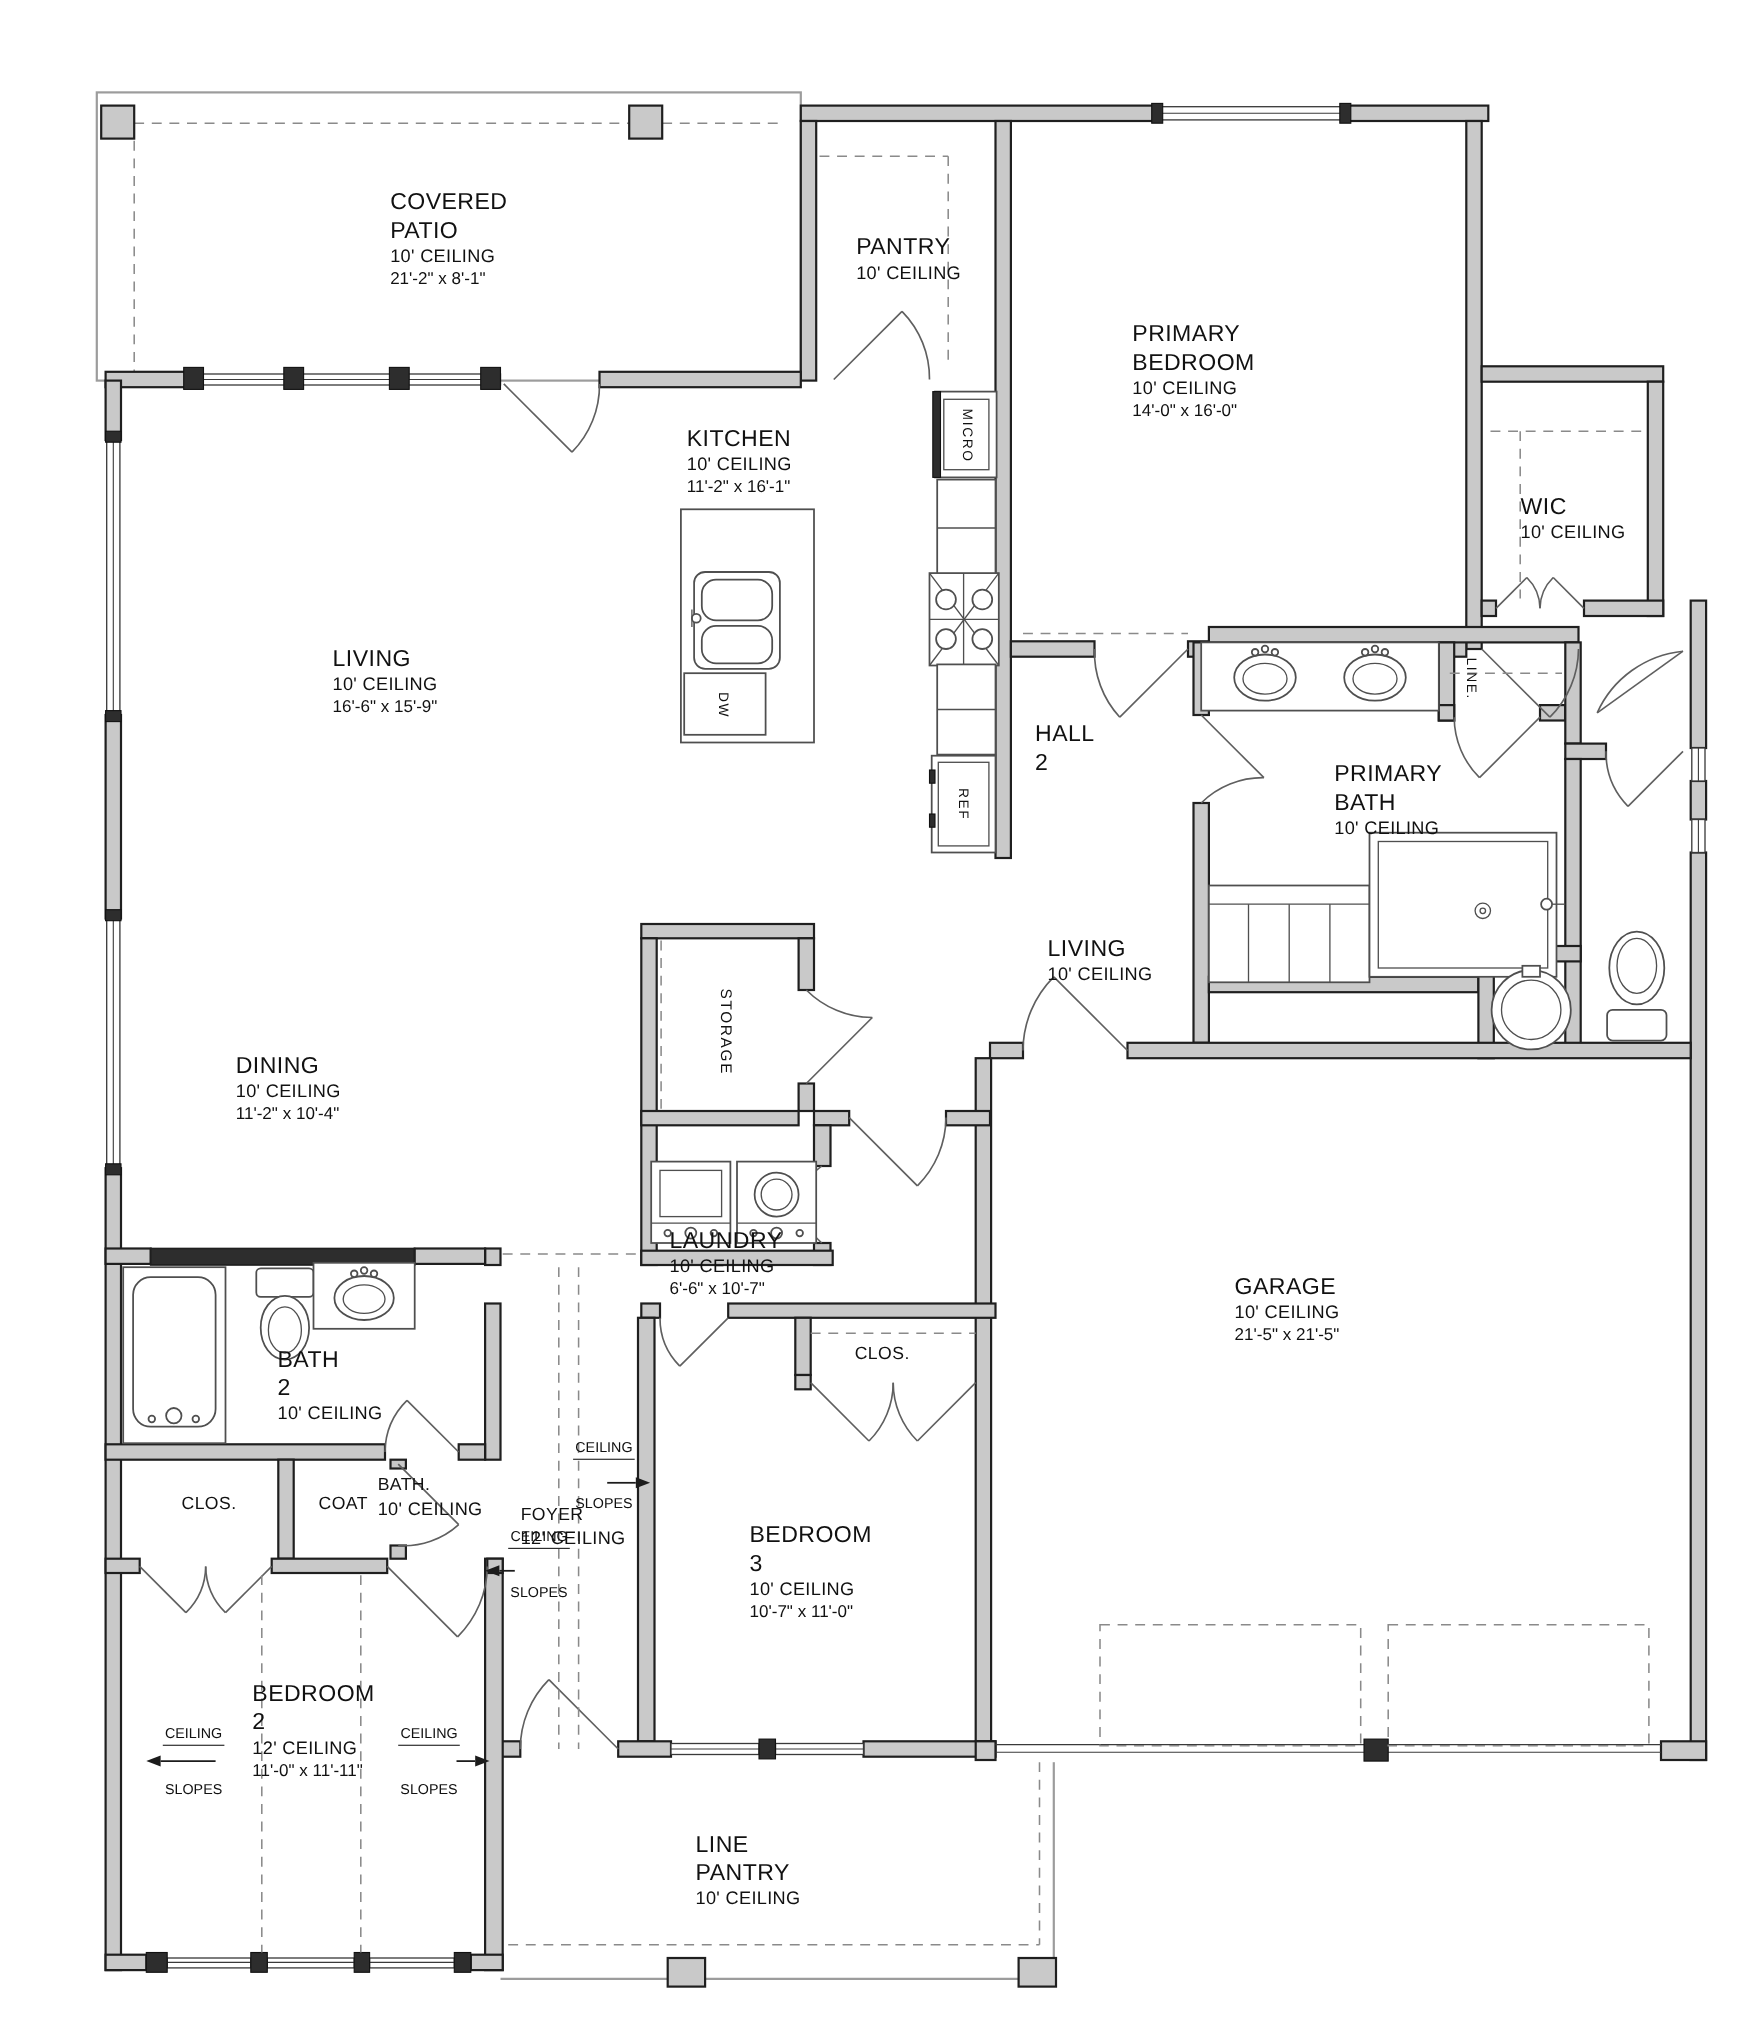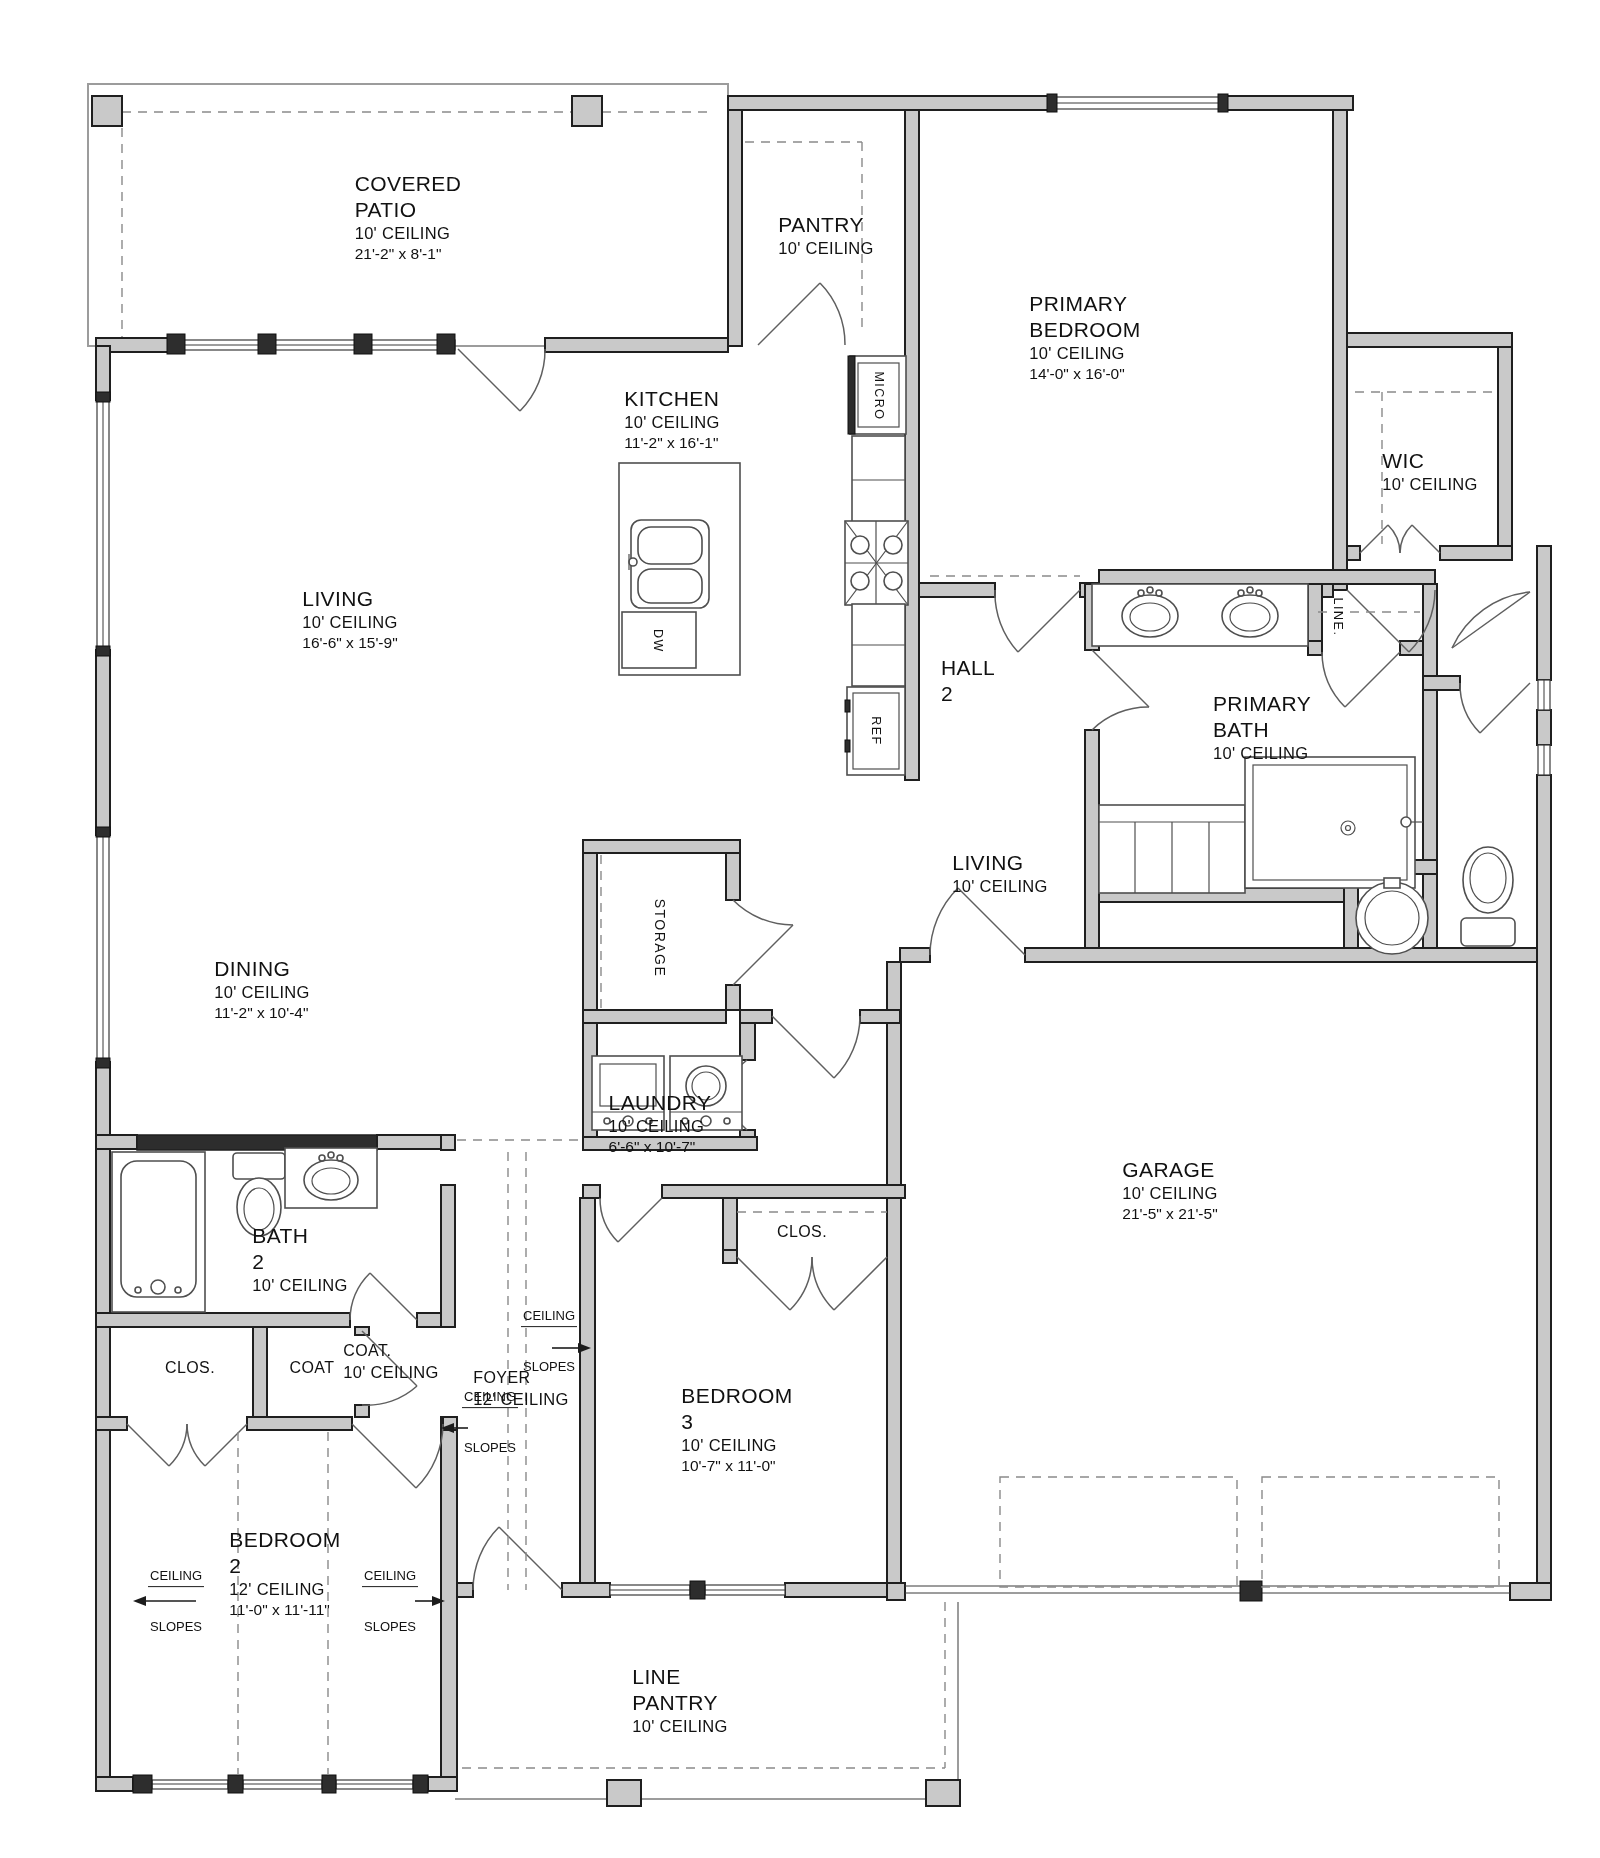--- a/index.html
+++ b/index.html
@@ -411,21 +411,21 @@
 <div class="rl" style="left:1000px;top:874px">
   <span class="ln">LIVING</span>
   <span class="ls">10' CEILING</span>
 </div>
 <div class="rl" style="left:262px;top:990px">
   <span class="ln">DINING</span>
   <span class="ls">10' CEILING</span>
   <span class="ld">11'-2" x 10'-4"</span>
 </div>
 <div class="vl vlg" style="left:660px;top:938px">STORAGE</div>
-<div class="rl" style="left:660px;top:1124px">
+<div class="rl" style="left:660px;top:1149px">
   <span class="ln">LAUNDRY</span>
   <span class="ls">10' CEILING</span>
   <span class="ld">6'-6" x 10'-7"</span>
 </div>
 <div class="rl" style="left:1170px;top:1191px">
   <span class="ln">GARAGE</span>
   <span class="ls">10' CEILING</span>
   <span class="ld">21'-5" x 21'-5"</span>
 </div>
 <div class="rl" style="left:300px;top:1260px">
@@ -433,21 +433,21 @@
   <span class="ln">2</span>
   <span class="ls">10' CEILING</span>
 </div>
 <div class="rl sm" style="left:190px;top:1368px">
   <span class="ln">CLOS.</span>
 </div>
 <div class="rl sm" style="left:312px;top:1368px">
   <span class="ln">COAT</span>
 </div>
 <div class="rl sm" style="left:391px;top:1362px">
-  <span class="ln">COAT.</span>
+  <span class="ln">BATH.</span>
   <span class="ls">10' CEILING</span>
 </div>
 <div class="rl sm" style="left:521px;top:1389px">
   <span class="ln">FOYER</span>
   <span class="ls">12' CEILING</span>
 </div>
 <div class="rl" style="left:737px;top:1430px">
   <span class="ln">BEDROOM</span>
   <span class="ln">3</span>
   <span class="ls">10' CEILING</span>

